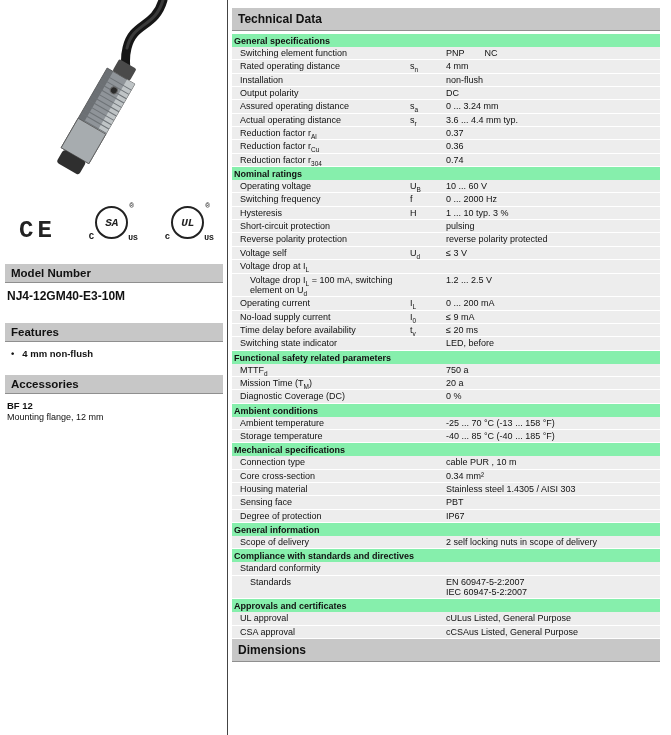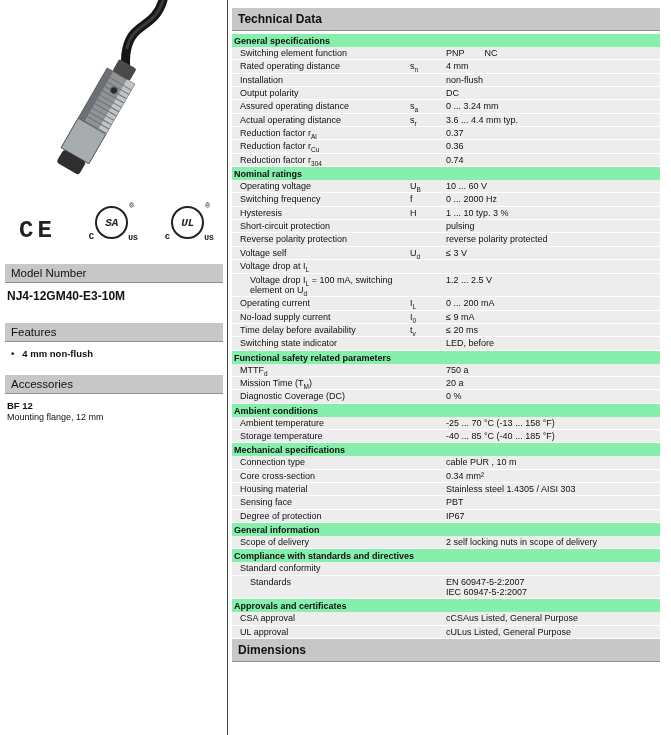--- a/index.html
+++ b/index.html
@@ -11,21 +11,21 @@
   .photo{height:192px;}
   .logos{height:46px;margin:6px 0 20px 0;display:flex;align-items:flex-end;gap:36px;padding-left:14px;font-family:Liberation Mono, monospace;}
   .ce{font-weight:bold;font-size:24px;letter-spacing:4px;color:#222;}
   .mark{position:relative;width:40px;height:40px;}
   .mark .circle{width:29px;height:29px;border:2.5px solid #222;border-radius:50%;
       display:flex;align-items:center;justify-content:center;font-weight:bold;
       font-style:italic;font-size:11px;color:#222;margin:2px auto 0;}
   .mark .tl{position:absolute;left:-3px;bottom:2px;font-size:9px;font-weight:bold;}
   .mark .br{position:absolute;right:-6px;bottom:2px;font-size:8px;font-weight:bold;}
   .mark .reg{position:absolute;right:-2px;top:-2px;font-size:7px;}
-  .lbar{background:#c7c7c7;border-bottom:1px solid #8f8f8f;font-weight:normal;font-size:11.5px;
+  .lbar{background:#c7c7c7;border-bottom:1px solid #8f8f8f;font-weight:bold;font-size:11.5px;
         padding:3px 6px;box-sizing:border-box;}
   .model-val{font-weight:bold;font-size:12px;padding:6px 2px 0 2px;margin-bottom:20px;}
   .feat{font-weight:bold;font-size:9.5px;padding:6px 2px 0 6px;margin-bottom:16px;}
   .feat .bullet{margin-right:8px;}
   .acc-name{font-weight:bold;font-size:9.5px;padding:6px 2px 1px 2px;}
   .acc-desc{font-size:9px;padding:0 2px;}
   
   .rightcol{position:absolute;left:232px;top:8px;width:428px;}
   .bar{background:#c7c7c7;border-bottom:1px solid #8f8f8f;font-weight:bold;font-size:12px;
        padding:4px 6px;margin-bottom:3px;}
@@ -269,26 +269,26 @@
         <span class="c-val"></span>
   </div>
       <div class="trow ind2">
     <span class="c-label">Standards</span>
         <span class="c-sym"></span>
         <span class="c-val">EN 60947-5-2:2007
 IEC 60947-5-2:2007</span>
   </div>
       <div class="shead">Approvals and certificates</div>
       <div class="trow">
+    <span class="c-label">UL approval</span>
+        <span class="c-sym"></span>
+        <span class="c-val">cULus Listed, General Purpose</span>
+  </div>
+      <div class="trow">
     <span class="c-label">CSA approval</span>
         <span class="c-sym"></span>
         <span class="c-val">cCSAus Listed, General Purpose</span>
   </div>
-      <div class="trow">
-    <span class="c-label">UL approval</span>
-        <span class="c-sym"></span>
-        <span class="c-val">cULus Listed, General Purpose</span>
-  </div>
     </div>
 
   <div class="bar">Dimensions</div>
 
 </div>
 
 </body></html>

